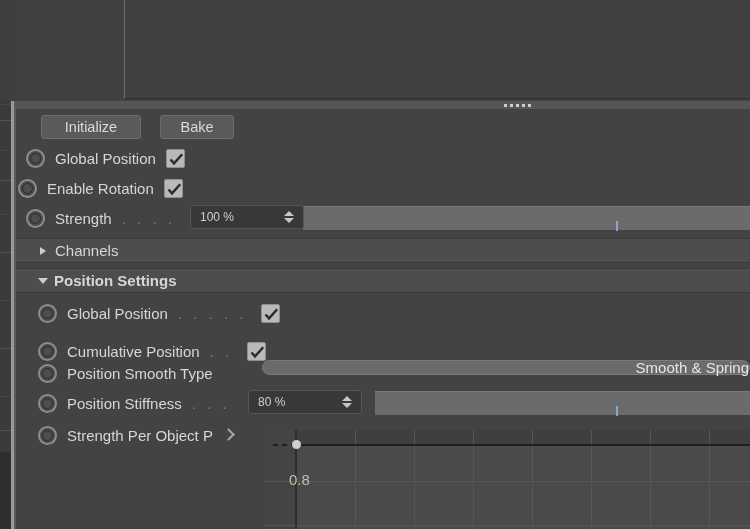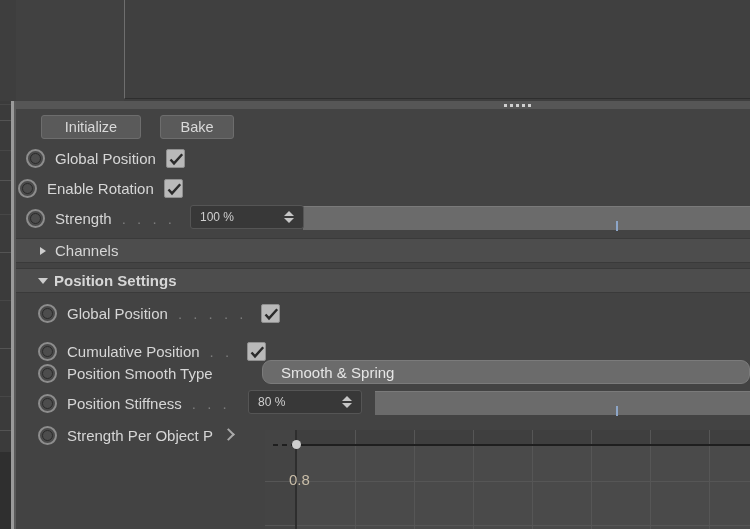--- a/index.html
+++ b/index.html
@@ -83,22 +83,22 @@
   .spin i{display:block;width:0;height:0;}
   .spin i.up{border-bottom:5px solid #c6c6c6;border-left:5px solid transparent;border-right:5px solid transparent;}
   .spin i.dn{border-top:5px solid #c6c6c6;border-left:5px solid transparent;border-right:5px solid transparent;}
 
   
   .track{position:absolute;height:24px;background:#6b6b6b;border-top:1px solid #7a7a7a;box-sizing:border-box;}
   .track .marker{position:absolute;top:14px;width:2px;height:10px;background:#8da6c8;}
 
   
   .dropdown{
-    position:absolute;height:24px;background:#6b6b6b;border:1px solid #7b7b7b;border-radius:9px;
-    box-sizing:border-box;display:flex;align-items:center;
+    position:absolute;height:15px;background:#6b6b6b;border:1px solid #7b7b7b;border-radius:9px;
+    box-sizing:border-box;display:flex;align-items:center;justify-content:flex-end;
   }
   .dropdown .val{color:#e6e6e6;font-size:15px;padding-left:18px;}
 
   
   .chev{width:9px;height:14px;flex:0 0 auto;position:relative;}
   .chev::before{
     content:"";position:absolute;left:1px;top:2px;width:7px;height:7px;
     border-top:2px solid #a9a9a9;border-right:2px solid #a9a9a9;
     transform:rotate(45deg);
   }

